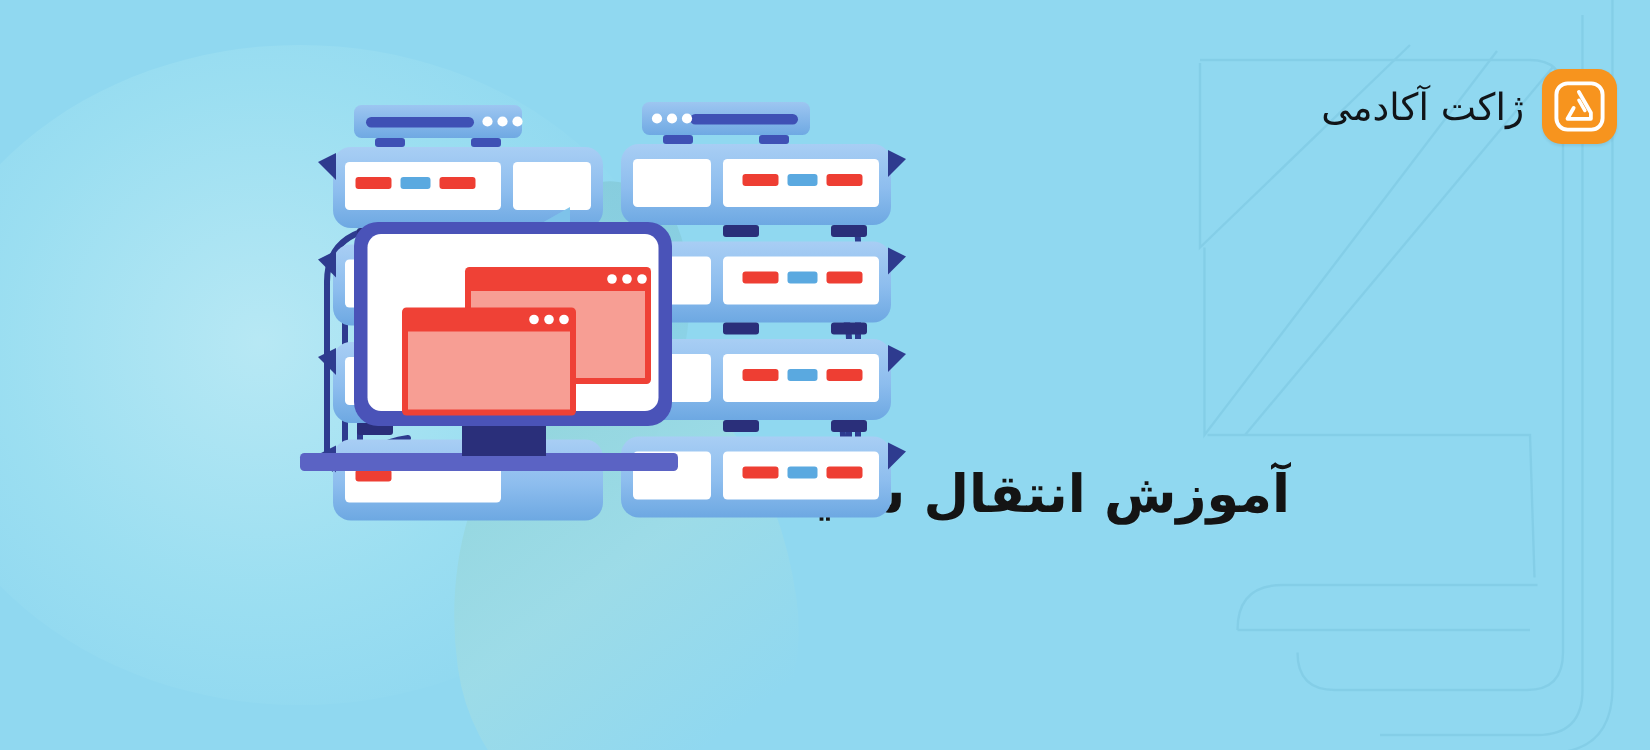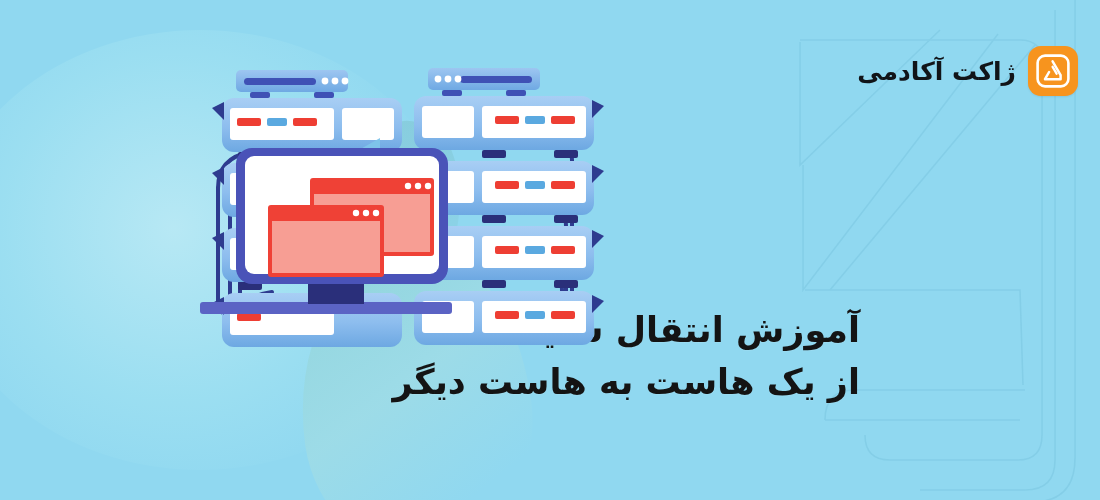--- a/index.html
+++ b/index.html
@@ -66,21 +66,21 @@
   .logo-mark{
     width:50px;height:50px;
     border-radius:13px;
     background:#f7941e;
     display:flex;align-items:center;justify-content:center;
     box-shadow:0 1px 2px rgba(0,0,0,.08);
     flex:0 0 auto;
   }
   .logo-text{
     font-size:25px;
-    font-weight:bold;
+    font-weight:normal;
     color:#111418;
     letter-spacing:-.5px;
     white-space:nowrap;
     line-height:1;
   }
 
   
   .headline{
     position:absolute;
     right:240px;
@@ -129,21 +129,20 @@
         <rect x="1.6" y="1.6" width="30.8" height="30.8" rx="7.5" stroke="#ffffff" stroke-width="2.6" fill="none"></rect>
         <path d="M16.6 7.3 L24.6 21.2 L24.6 25.2 L9.0 25.2 L13.1 18.0" stroke="#ffffff" stroke-width="2.5" stroke-linejoin="round" stroke-linecap="round" fill="none"></path>
         <path d="M16.6 12.8 L20.6 19.7" stroke="#ffffff" stroke-width="2.3" stroke-linecap="round"></path>
       </svg>
     </div>
     <span class="logo-text">ژاکت آکادمی</span>
   </div>
 
   <div class="headline">
     <span class="l1">آموزش انتقال سایت</span>
-    <span class="l2">از یک هاست به هاست دیگر</span>
   </div>
 
   <div class="illus">
     <svg viewBox="0 0 420 315" xmlns="http://www.w3.org/2000/svg">
       <defs>
         <linearGradient id="unitGrad" x1="0" y1="0" x2="0" y2="1">
           <stop offset="0%" stop-color="#a8cef4"></stop>
           <stop offset="55%" stop-color="#8dbdee"></stop>
           <stop offset="100%" stop-color="#6da8e2"></stop>
         </linearGradient>

